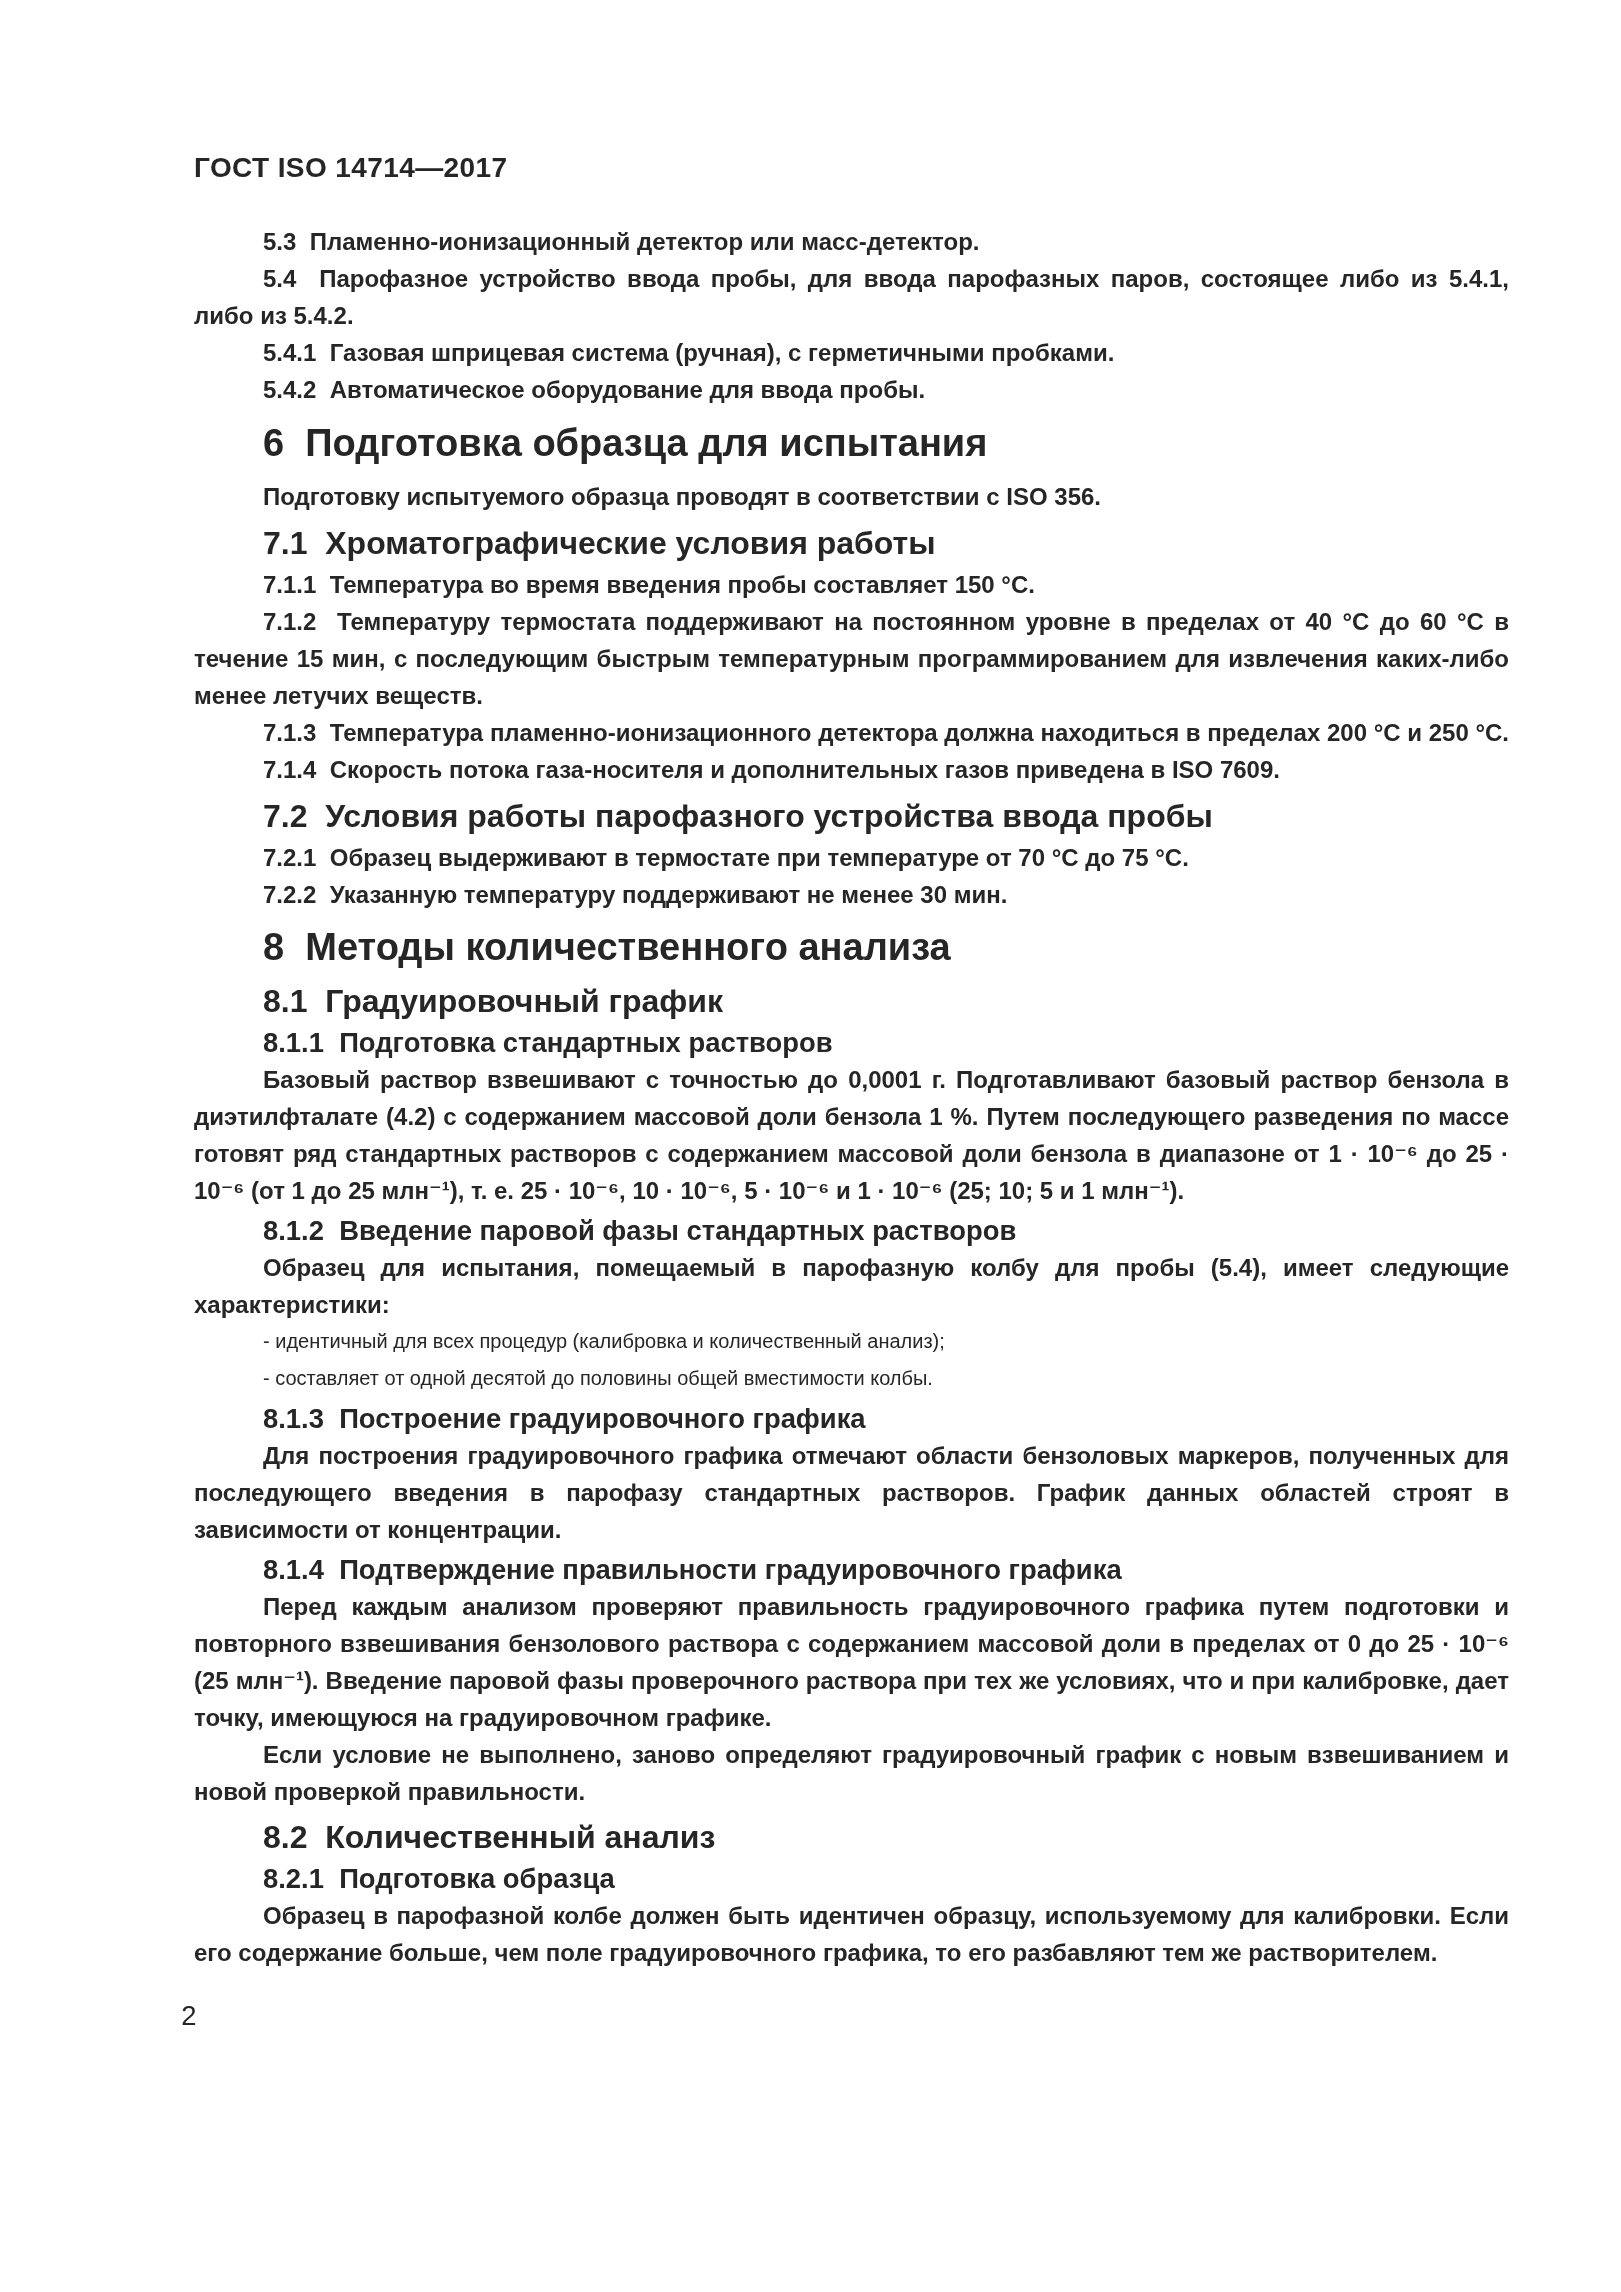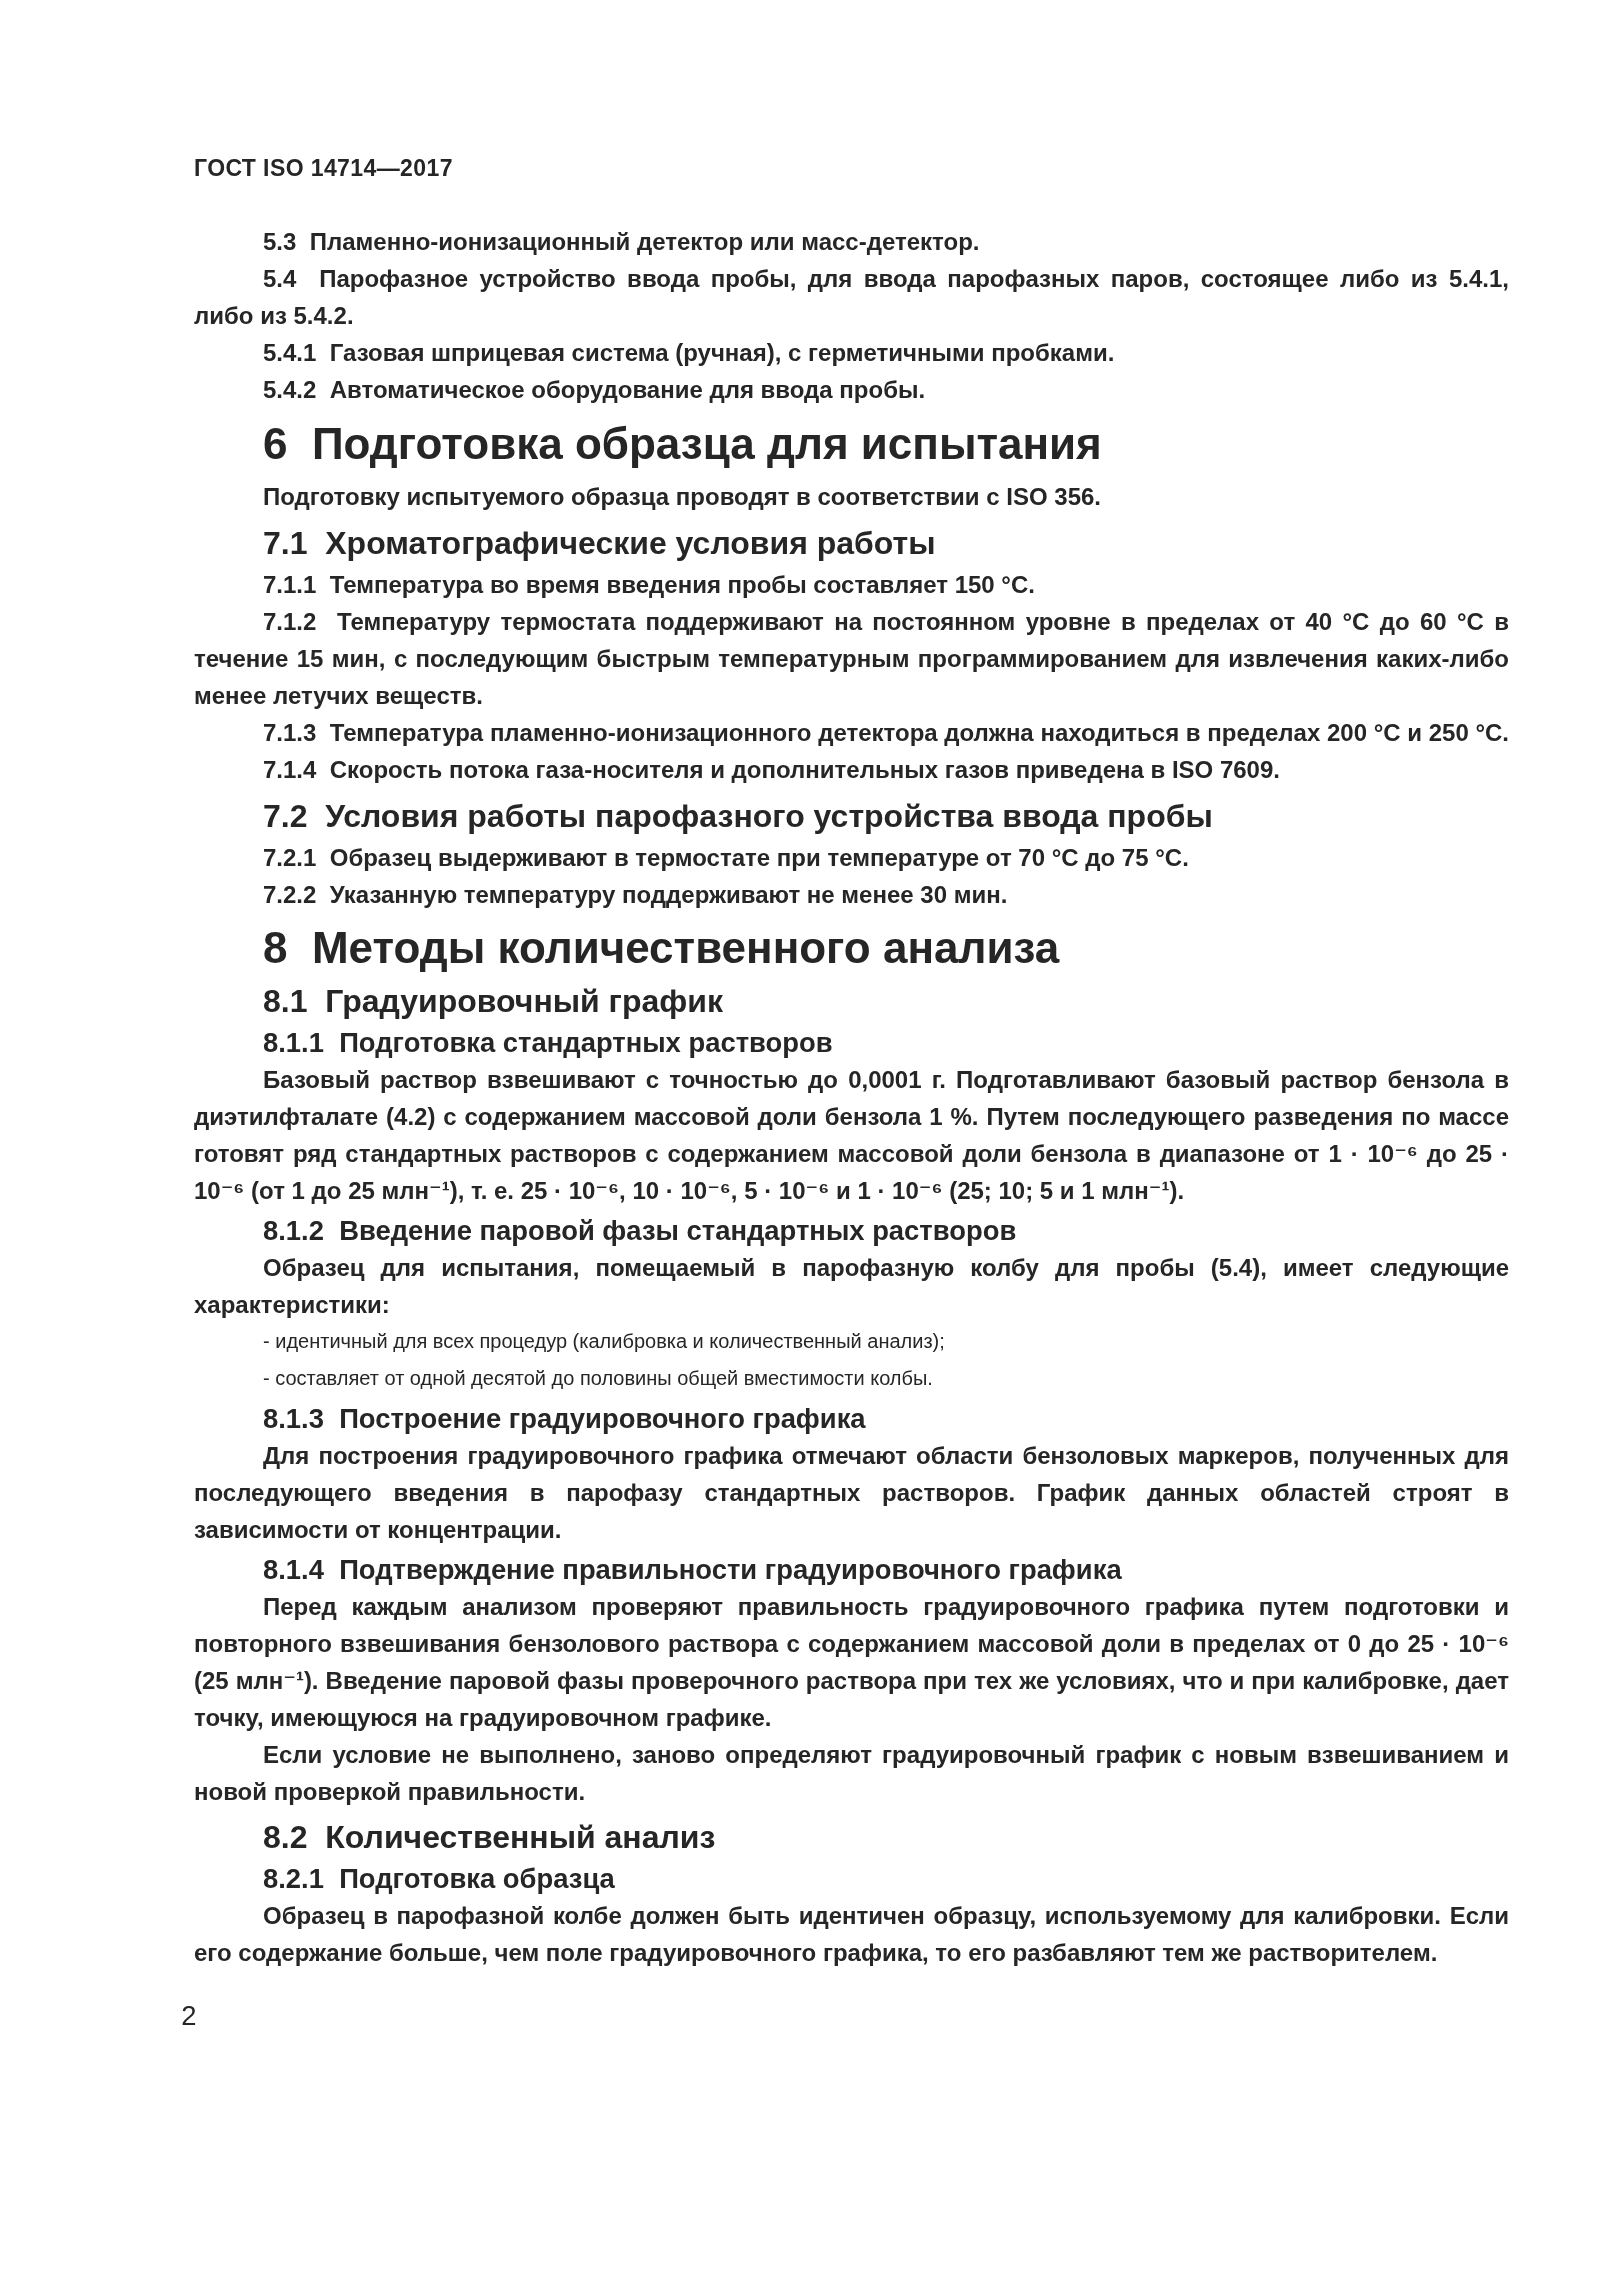--- a/index.html
+++ b/index.html
@@ -13,40 +13,40 @@
     overflow: hidden;
   }
   .page-content {
     position: absolute;
     left: 194px;
     top: 150px;
     width: 1315px;
   }
   .doc-header {
     font-weight: bold;
-    font-size: 23px;
+    font-size: 28px;
     line-height: 36px;
     letter-spacing: 0.4px;
     margin-bottom: 37px;
   }
   .para {
     font-size: 24px;
     line-height: 37px;
     text-align: justify;
     text-indent: 69px;
     font-weight: bold;
   }
   .list {
     font-size: 20px;
     line-height: 37px;
     text-align: left;
     text-indent: 69px;
   }
   .h1 {
-    font-size: 44px;
+    font-size: 38px;
     line-height: 39px;
     font-weight: bold;
     margin: 15.7px 0 15.7px 0;
     text-indent: 69px;
   }
   .h2 {
     font-size: 32px;
     line-height: 37px;
     font-weight: bold;
     margin: 9.8px 0 3.9px 0;

